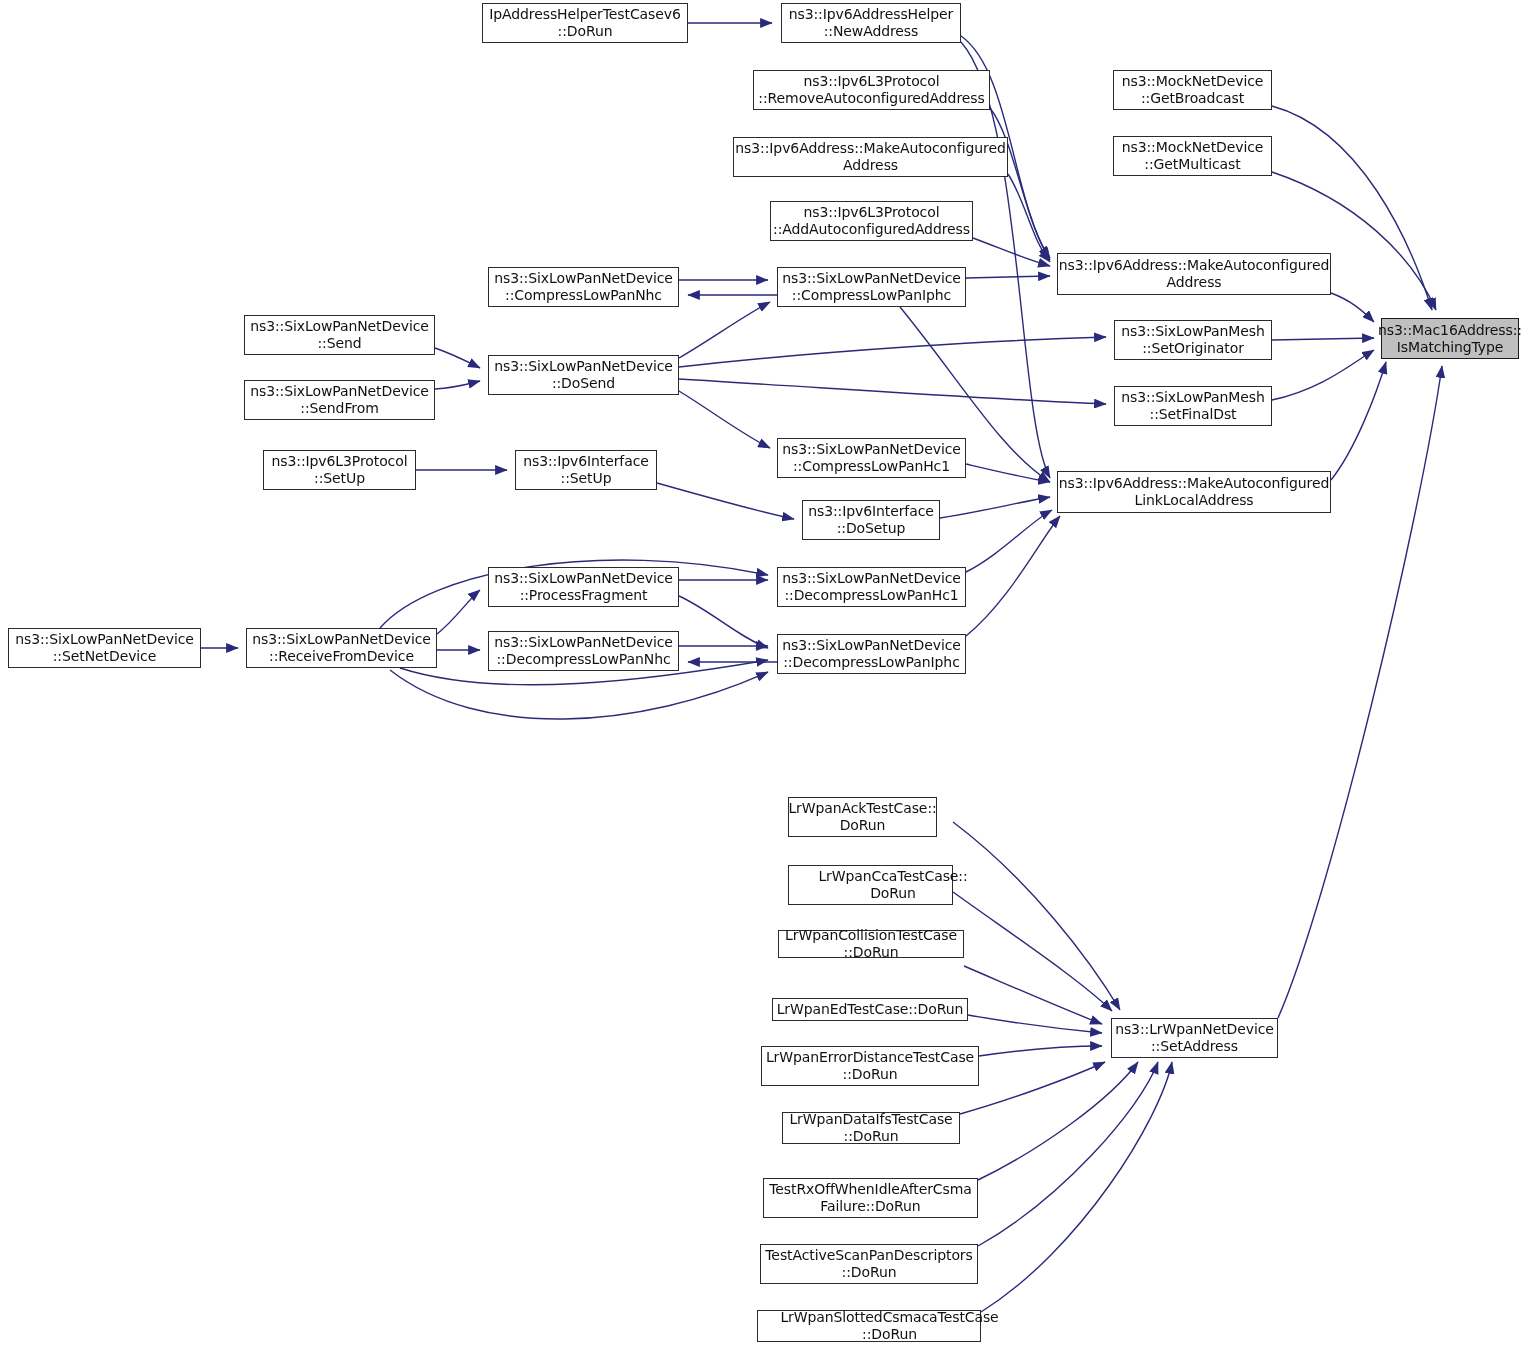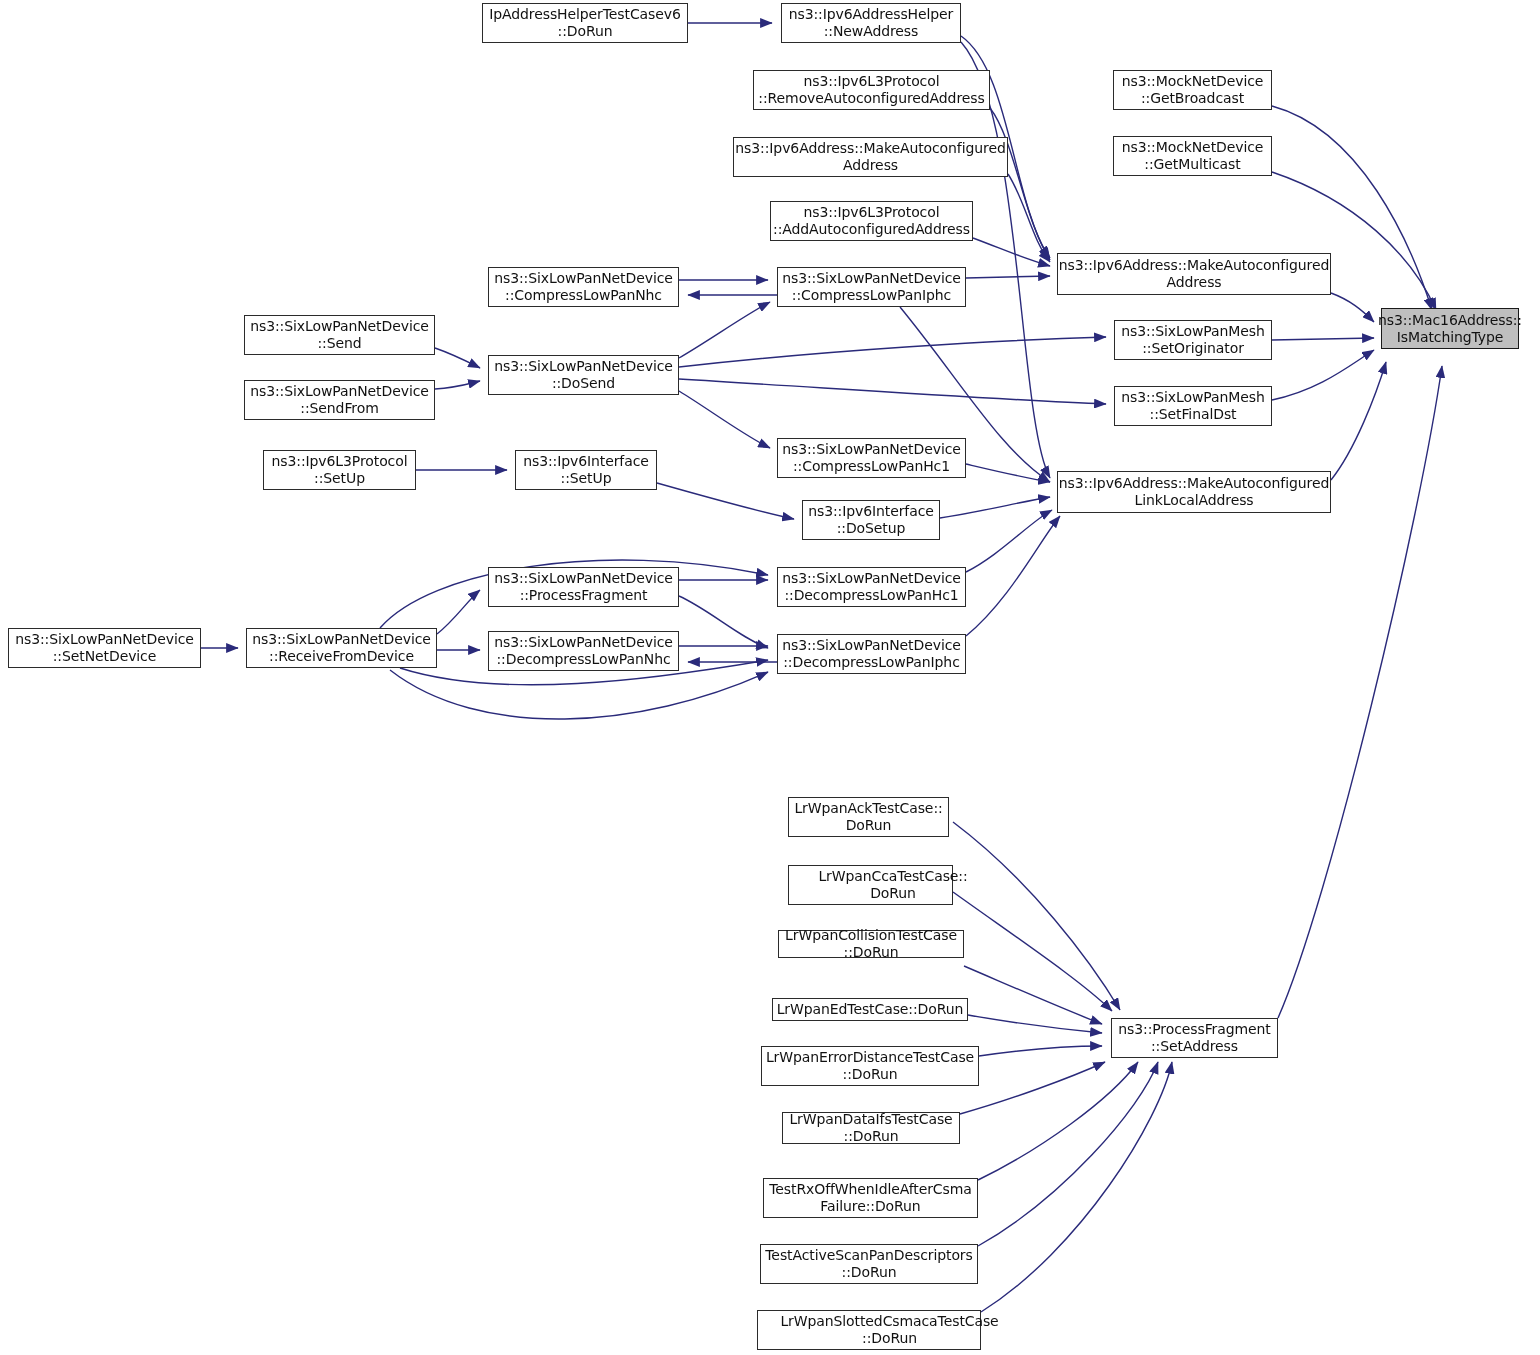--- a/index.html
+++ b/index.html
@@ -126,21 +126,21 @@
       <div class="node" style="left: 1057px; top: 253px; width: 274px; height: 42px;">ns3::Ipv6Address::MakeAutoconfigured
 Address</div>
       <div class="node" style="left: 488px; top: 267px; width: 191px; height: 40px;">ns3::SixLowPanNetDevice
 ::CompressLowPanNhc</div>
       <div class="node" style="left: 777px; top: 267px; width: 189px; height: 40px;">ns3::SixLowPanNetDevice
 ::CompressLowPanIphc</div>
       <div class="node" style="left: 244px; top: 315px; width: 191px; height: 40px;">ns3::SixLowPanNetDevice
 ::Send</div>
       <div class="node" style="left: 1114px; top: 320px; width: 158px; height: 40px;">ns3::SixLowPanMesh
 ::SetOriginator</div>
-      <div class="node highlight" style="left: 1381px; top: 308px; width: 138px; height: 41px;">ns3::Mac16Address::
+      <div class="node highlight" style="left: 1381px; top: 318px; width: 138px; height: 41px;">ns3::Mac16Address::
 IsMatchingType</div>
       <div class="node" style="left: 488px; top: 355px; width: 191px; height: 40px;">ns3::SixLowPanNetDevice
 ::DoSend</div>
       <div class="node" style="left: 244px; top: 380px; width: 191px; height: 40px;">ns3::SixLowPanNetDevice
 ::SendFrom</div>
       <div class="node" style="left: 1114px; top: 386px; width: 158px; height: 40px;">ns3::SixLowPanMesh
 ::SetFinalDst</div>
       <div class="node" style="left: 777px; top: 438px; width: 189px; height: 40px;">ns3::SixLowPanNetDevice
 ::CompressLowPanHc1</div>
       <div class="node" style="left: 263px; top: 450px; width: 153px; height: 40px;">ns3::Ipv6L3Protocol
@@ -156,33 +156,33 @@
       <div class="node" style="left: 777px; top: 567px; width: 189px; height: 40px;">ns3::SixLowPanNetDevice
 ::DecompressLowPanHc1</div>
       <div class="node" style="left: 8px; top: 628px; width: 193px; height: 40px;">ns3::SixLowPanNetDevice
 ::SetNetDevice</div>
       <div class="node" style="left: 246px; top: 628px; width: 191px; height: 40px;">ns3::SixLowPanNetDevice
 ::ReceiveFromDevice</div>
       <div class="node" style="left: 488px; top: 631px; width: 191px; height: 40px;">ns3::SixLowPanNetDevice
 ::DecompressLowPanNhc</div>
       <div class="node" style="left: 777px; top: 634px; width: 189px; height: 40px;">ns3::SixLowPanNetDevice
 ::DecompressLowPanIphc</div>
-      <div class="node" style="left: 788px; top: 797px; width: 161px; height: 40px;">LrWpanAckTestCase::
+      <div class="node" style="left: 788px; top: 797px; width: 149px; height: 40px;">LrWpanAckTestCase::
 DoRun</div>
       <div class="node" style="left: 788px; top: 865px; width: 165px; height: 40px; padding-left: 48px;">LrWpanCcaTestCase::
 DoRun</div>
       <div class="node" style="left: 778px; top: 930px; width: 186px; height: 28px;">LrWpanCollisionTestCase
 ::DoRun</div>
       <div class="node" style="left: 772px; top: 998px; width: 196px; height: 23px;">LrWpanEdTestCase::DoRun</div>
       <div class="node" style="left: 761px; top: 1046px; width: 218px; height: 40px;">LrWpanErrorDistanceTestCase
 ::DoRun</div>
-      <div class="node" style="left: 1111px; top: 1018px; width: 167px; height: 40px;">ns3::ProcessFragment
+      <div class="node" style="left: 1111px; top: 1018px; width: 167px; height: 40px;">ns3::LrWpanNetDevice
 ::SetAddress</div>
       <div class="node" style="left: 782px; top: 1112px; width: 178px; height: 32px;">LrWpanDataIfsTestCase
 ::DoRun</div>
       <div class="node" style="left: 763px; top: 1178px; width: 215px; height: 40px;">TestRxOffWhenIdleAfterCsma
 Failure::DoRun</div>
       <div class="node" style="left: 760px; top: 1244px; width: 218px; height: 40px;">TestActiveScanPanDescriptors
 ::DoRun</div>
-      <div class="node" style="left: 757px; top: 1310px; width: 224px; height: 40px; padding-left: 44px;">LrWpanSlottedCsmacaTestCase
+      <div class="node" style="left: 757px; top: 1310px; width: 224px; height: 32px; padding-left: 44px;">LrWpanSlottedCsmacaTestCase
 ::DoRun</div>
     </div>
 </div>
 
 </body></html>

